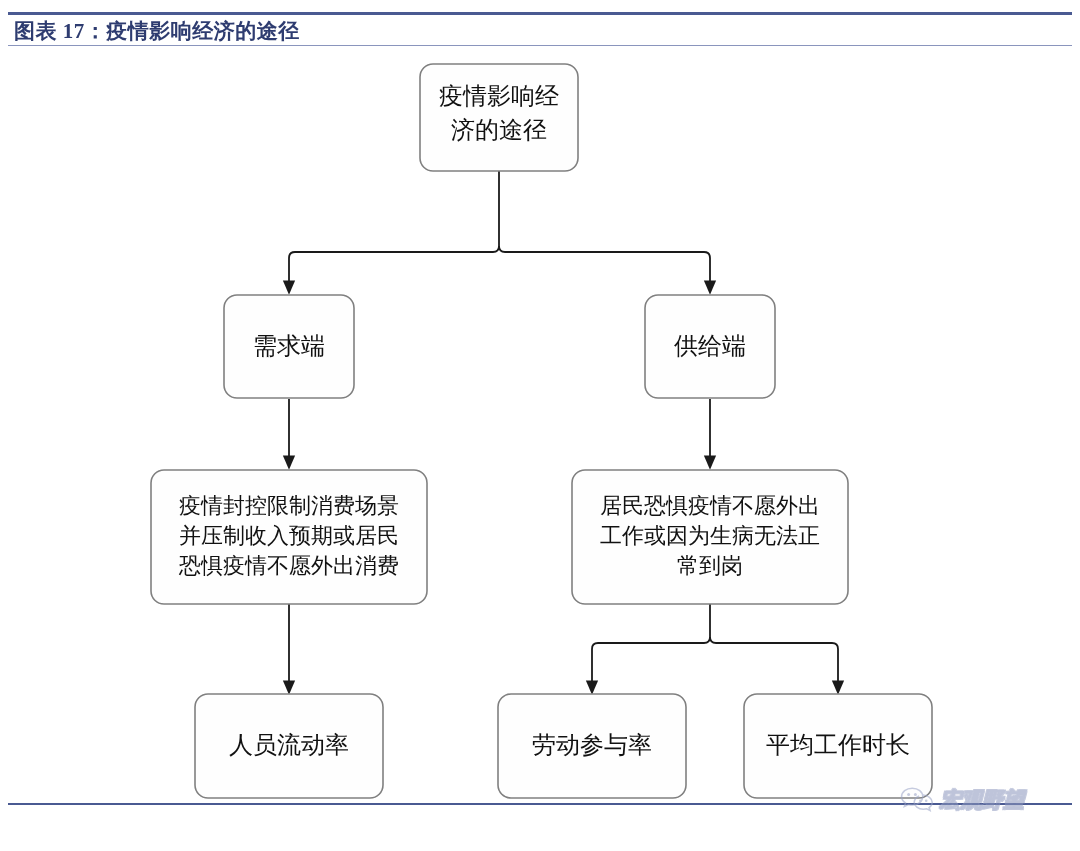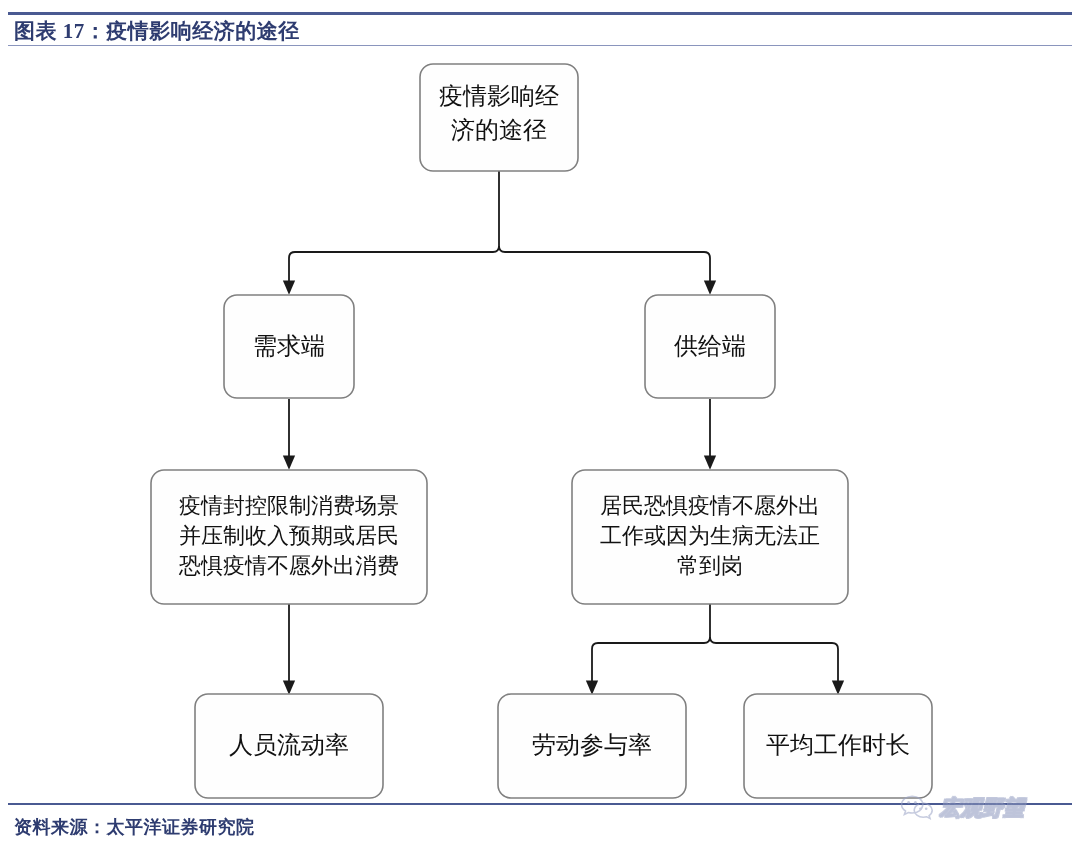--- a/index.html
+++ b/index.html
@@ -88,21 +88,20 @@
   
   .watermark {
     position: absolute;
     left: 900px;
     top: 786px;
     display: flex;
     align-items: center;
     gap: 6px;
     opacity: 0.55;
     pointer-events: none;
-    margin-top: 8px;
   }
   .watermark-text {
     font-family: "Liberation Sans", "DejaVu Sans", sans-serif;
     font-size: 21px;
     font-weight: 700;
     font-style: italic;
     color: #ffffff;
     -webkit-text-stroke: 1px #8a95bd;
     text-shadow:
       -1px -1px 0 #9aa3c6,
@@ -217,21 +216,20 @@
 
       <g>
         <rect class="node-rect" x="744" y="646" width="188" height="104" rx="13" ry="13"></rect>
         <text class="node-text big" x="838" y="699">平均工作时长</text>
       </g>
     </svg>
   </div>
 
   <div class="footer">
     <div class="rule-foot"></div>
-    <div class="source-text">资料来源：太平洋证券研究院</div>
   </div>
 
   <div class="watermark">
     <svg class="wechat-icon" width="34" height="28" viewBox="0 0 34 28">
       <g fill="none" stroke="#9aa3c6" stroke-width="1.6">
         <path d="M12.2,2.2 C6.2,2.2 1.6,6.0 1.6,10.6 C1.6,13.2 3.1,15.5 5.5,17.0
                  L4.4,20.4 L8.3,18.5 C9.5,18.8 10.8,19.0 12.2,19.0
                  C18.2,19.0 22.8,15.2 22.8,10.6 C22.8,6.0 18.2,2.2 12.2,2.2 Z"></path>
         <path d="M23.0,9.0 C28.0,9.2 32.2,12.4 32.2,16.3 C32.2,18.4 31.0,20.3 29.1,21.6
                  L30.0,24.4 L26.7,22.8 C25.6,23.1 24.5,23.2 23.3,23.2

